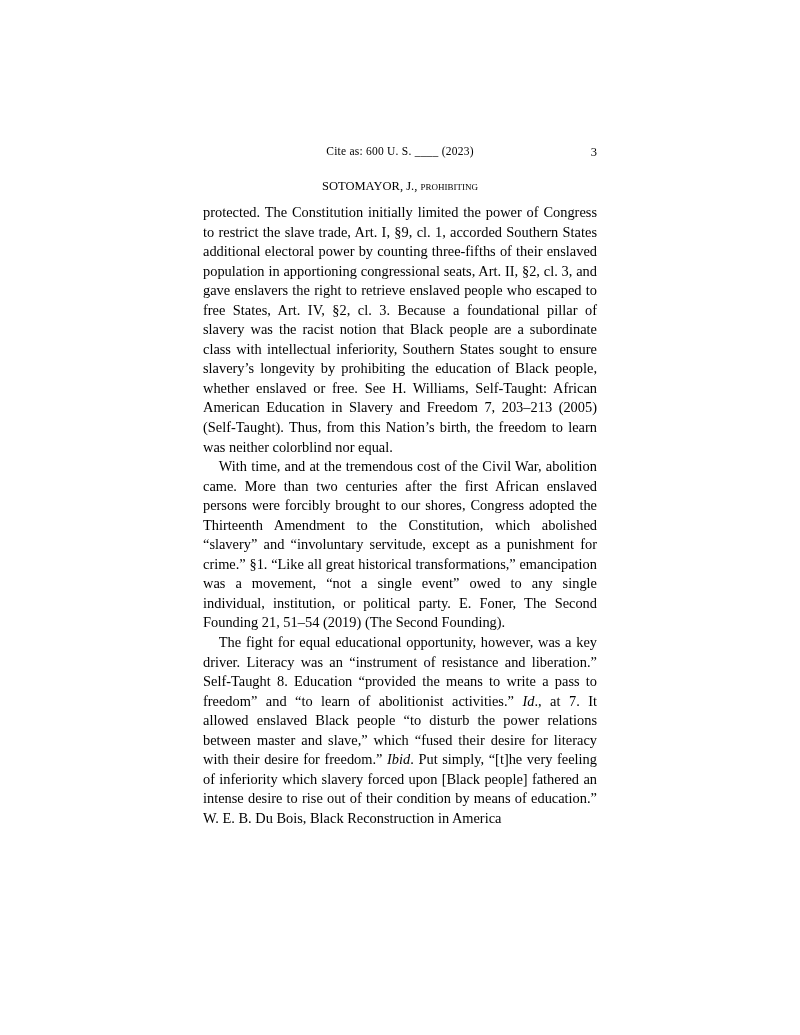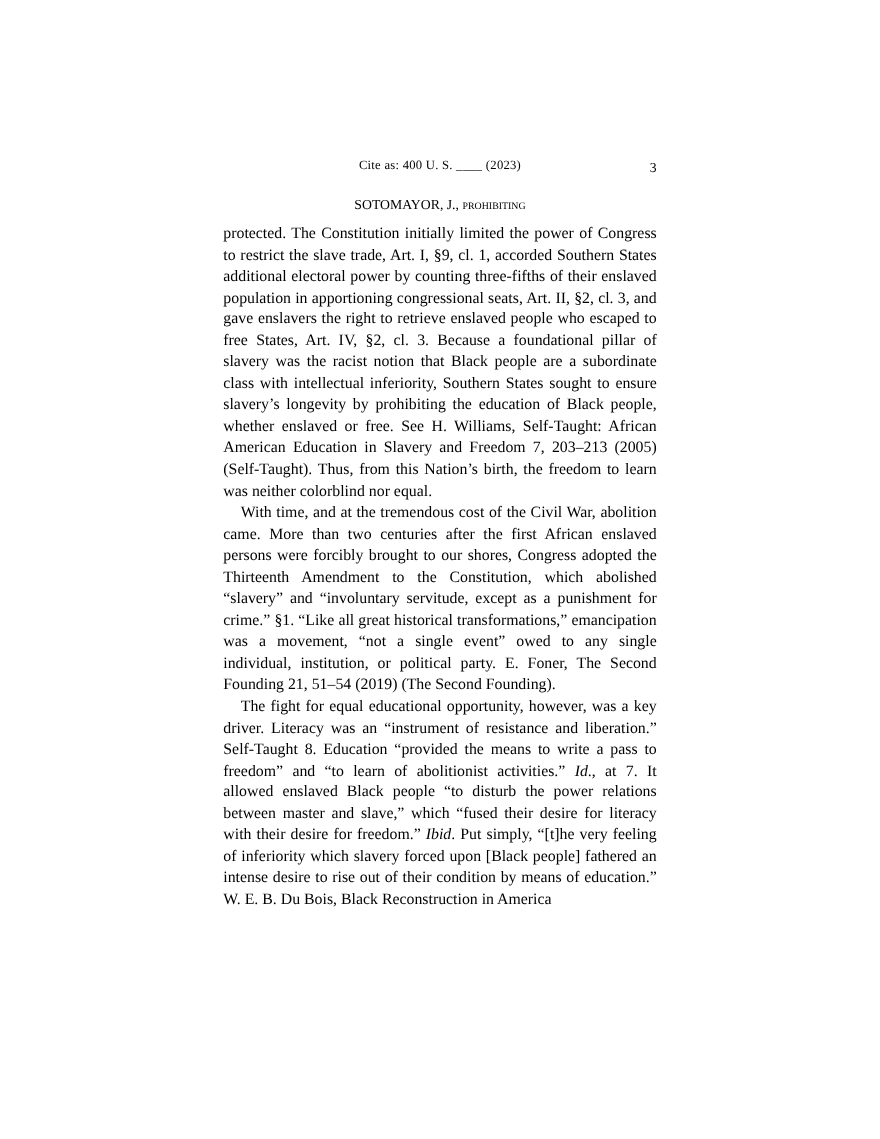--- a/index.html
+++ b/index.html
@@ -77,21 +77,21 @@
   .body-text i {
     font-style: italic;
   }
 </style>
 </head>
 <body>
 
 <div class="page">
 
   <div class="header">
-    <div class="header-cite">Cite as:  400 U. S. ____ (2023)</div>
+    <div class="header-cite">Cite as:  600 U. S. ____ (2023)</div>
     <div class="header-pageno">3</div>
   </div>
 
   <div class="subheader">
     <span class="sc">SOTOMAYOR, J., prohibiting</span>
   </div>
 
   <div class="body-text">
     <p>protected.  The Constitution initially limited the power of Congress to restrict the slave trade, Art. I, §9, cl. 1, accorded Southern States additional electoral power by counting three-fifths of their enslaved population in apportioning congressional seats, Art. II, §2, cl. 3, and gave enslavers the right to retrieve enslaved people who escaped to free States, Art. IV, §2, cl. 3.  Because a foundational pillar of slavery was the racist notion that Black people are a subordinate class with intellectual inferiority, Southern States sought to ensure slavery’s longevity by prohibiting the education of Black people, whether enslaved or free.  See H. Williams, Self-Taught: African American Education in Slavery and Freedom 7, 203–213 (2005) (Self-Taught).  Thus, from this Nation’s birth, the freedom to learn was neither colorblind nor equal.</p>
     <p class="indent">With time, and at the tremendous cost of the Civil War, abolition came.  More than two centuries after the first African enslaved persons were forcibly brought to our shores, Congress adopted the Thirteenth Amendment to the Constitution, which abolished “slavery” and “involuntary servitude, except as a punishment for crime.”  §1.  “Like all great historical transformations,” emancipation was a movement, “not a single event” owed to any single individual, institution, or political party.  E. Foner, The Second Founding 21, 51–54 (2019) (The Second Founding).</p>

